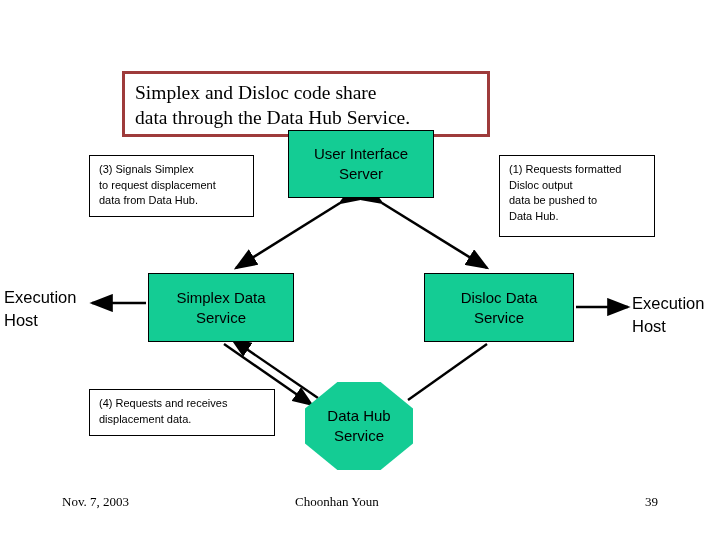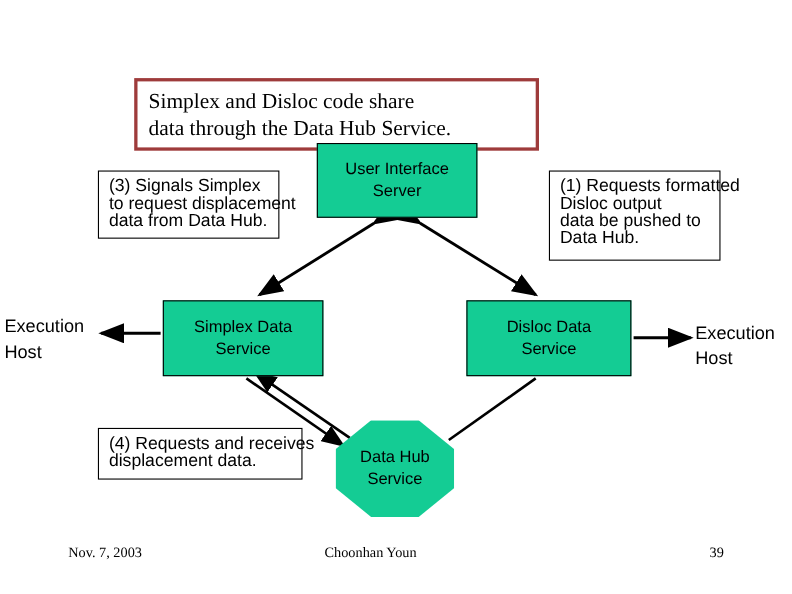--- a/index.html
+++ b/index.html
@@ -81,21 +81,21 @@
   }
   #node-hub .nline { white-space: nowrap; }
 
   
   .callout {
     position: absolute;
     background: #ffffff;
     border: 1.2px solid #000000;
     box-sizing: border-box;
     padding: 6px 7px 6px 9px;
-    font-size: 16px;
+    font-size: 11px;
     line-height: 15.5px;
     color: #000000;
     z-index: 4;
   }
   .callout .cline { white-space: nowrap; }
 
   #callout-3 { left: 89px;  top: 155px; width: 165px; height: 62px; }
   #callout-1 { left: 499px; top: 155px; width: 156px; height: 82px; }
   #callout-4 { left: 89px;  top: 389px; width: 186px; height: 47px; }
   #callout-2 { left: 455px; top: 378px; width: 160px; height: 47px; }

